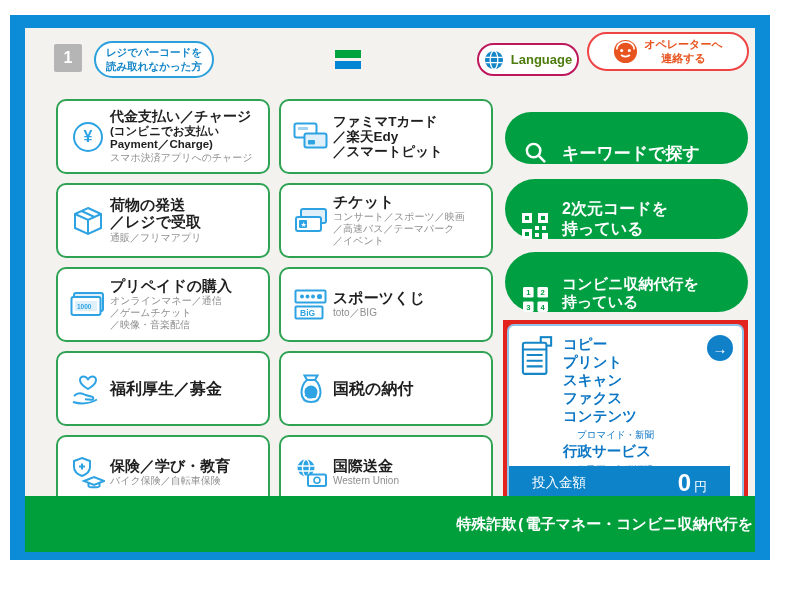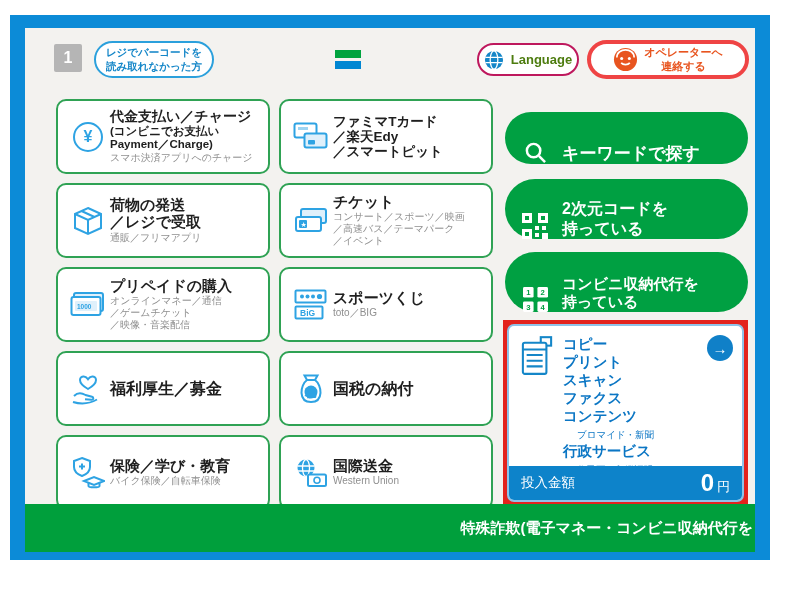--- a/index.html
+++ b/index.html
@@ -20,22 +20,22 @@
     border:2px solid #2ba0dc; border-radius:19px; color:#1486c8;
     font-size:10.5px; font-weight:bold; text-align:center; line-height:1.3; white-space:pre-line; }
   .logo { position:absolute; left:310px; top:17px; height:28px; display:flex; align-items:center; gap:6px; }
   .fm-bars { display:flex; flex-direction:column; gap:3px; }
   .fm-bar { width:26px; height:8px; }
   .fm-bar-green { background:#00a33e; }
   .fm-bar-blue { background:#0086d2; }
   .fm-logo-text { font-size:21px; font-weight:bold; color:#0086d2; letter-spacing:-0.5px; }
   .language-pill { position:absolute; left:452px; top:15px; width:102px; height:33px;
     border:2px solid #be185d; border-radius:17px; gap:7px; color:#4d7c0f; font-size:13px; font-weight:bold; }
-  .operator-pill { position:absolute; left:562px; top:12px; width:162px; height:39px;
-    border:4px solid #ef4444; border-radius:20px; gap:6px; color:#e8541f;
+  .operator-pill { position:absolute; left:562px; top:4px; width:162px; height:39px;
+    border:2px solid #ef4444; border-radius:20px; gap:6px; color:#e8541f;
     font-size:11px; font-weight:bold; text-align:center; line-height:1.25; white-space:pre-line; }
 
   
   .grid { position:absolute; left:31px; top:71px; display:grid;
     grid-template-columns:214px 214px; grid-auto-rows:75px; gap:9px; }
   .gbtn { background:#fff; border:2px solid #2fa254; border-radius:10px;
     display:flex; align-items:center; padding:4px 6px 4px 8px; cursor:pointer; }
   .gicon { flex:0 0 44px; display:flex; align-items:center; justify-content:center; }
   .gtext { flex:1; }
   .gtitle { font-size:15px; font-weight:bold; color:#1f1f1f; line-height:1.12; white-space:pre-line; }
@@ -62,31 +62,31 @@
     background:#e3231d; padding:4px; cursor:pointer; }
   .copy-inner { width:100%; height:100%; background:#fff; border:2px solid #8fc3e8;
     border-radius:7px; position:relative; overflow:hidden; }
   .cp-body { display:flex; padding:9px 8px 0 12px; gap:10px; }
   .cp-list { flex:1; }
   .cp-item { font-size:14.5px; font-weight:bold; color:#0b76c4; line-height:18px; }
   .cp-note { font-size:9.5px; color:#0b76c4; line-height:12px; padding-left:14px; margin:4px 0 1px; }
   .arrow-circle { position:absolute; right:9px; top:9px; width:26px; height:26px; border-radius:50%;
     background:#1080c8; color:#fff; font-size:15px; font-weight:bold;
     display:flex; align-items:center; justify-content:center; }
-  .amount-bar { position:absolute; left:0; right:0; bottom:0; height:34px; background:#0d83ca;
-    display:flex; align-items:center; justify-content:space-between; padding:0 12px; color:#fff;gap:12px; }
+  .amount-bar { position:absolute; left:0; right:12px; bottom:0; height:34px; background:#0d83ca;
+    display:flex; align-items:center; justify-content:space-between; padding:0 23px; color:#fff;gap:12px; }
   .amount-label { font-size:13.5px; }
   .amount-right { display:flex; align-items:baseline; gap:3px; }
   .amount-value { font-size:24px; font-weight:bold; }
   .amount-unit { font-size:13px; }
 
   
-  .ticker { position:absolute; left:0; right:0; bottom:0; height:48px; background:#009f3c;
+  .ticker { position:absolute; left:0; right:0; bottom:0; height:56px; background:#009f3c;
     color:#fff; font-size:15px; font-weight:bold; display:flex; align-items:center;
-    justify-content:flex-end; padding-right:2px; white-space:nowrap; overflow:hidden; }
+    justify-content:flex-end; padding-right:2px; white-space:nowrap; overflow:hidden;font-family:Liberation Mono, monospace; }
 </style>
 </head>
 <body>
 
 <div class="page">
   <div class="screen">
     <div class="screen-inner">
 
       <div class="step-badge">1</div>
       <div class="pill barcode-pill">レジでバーコードを

